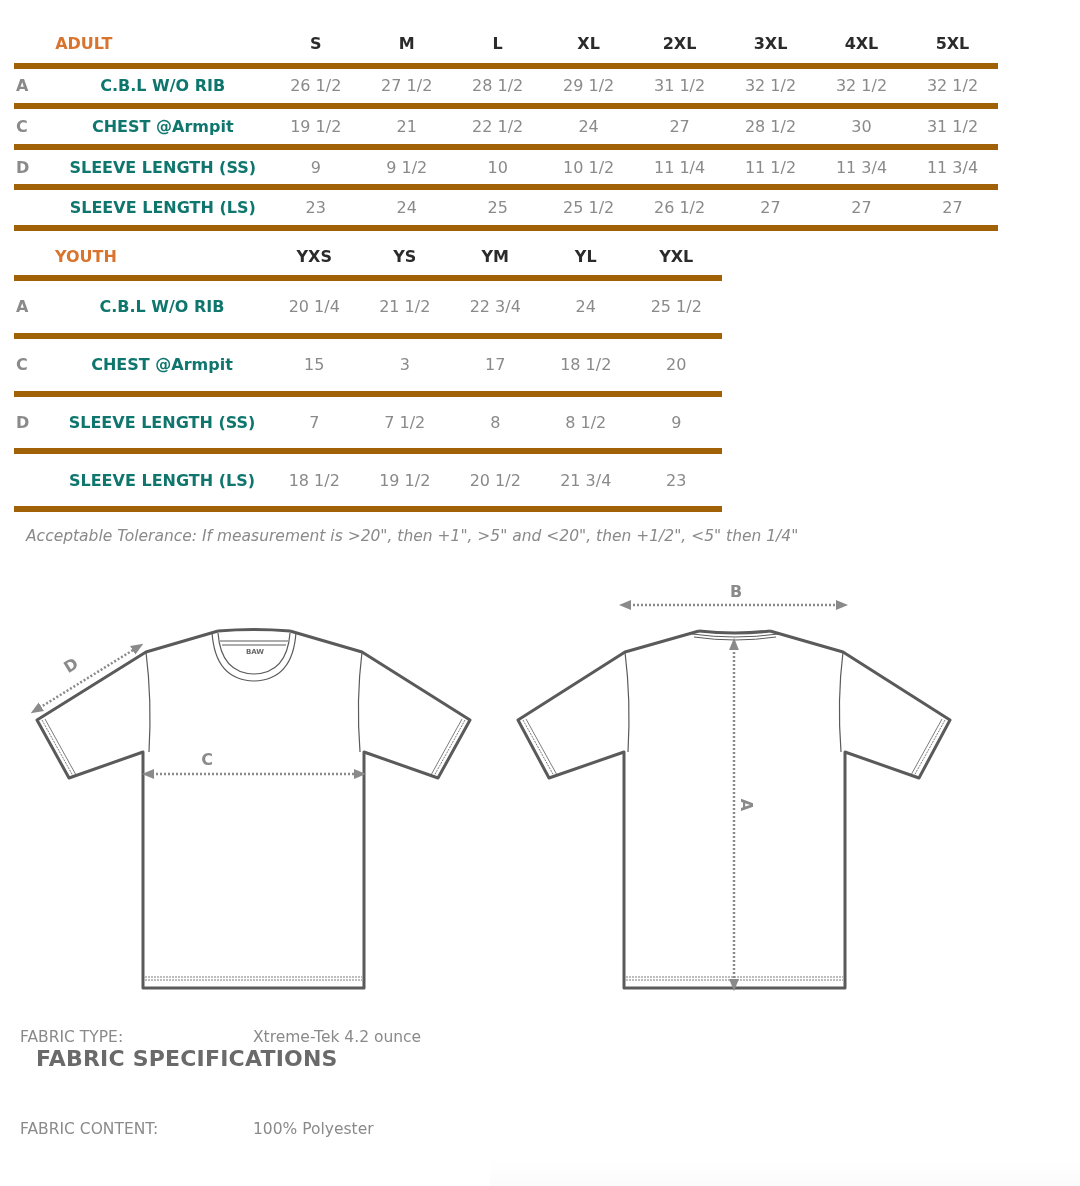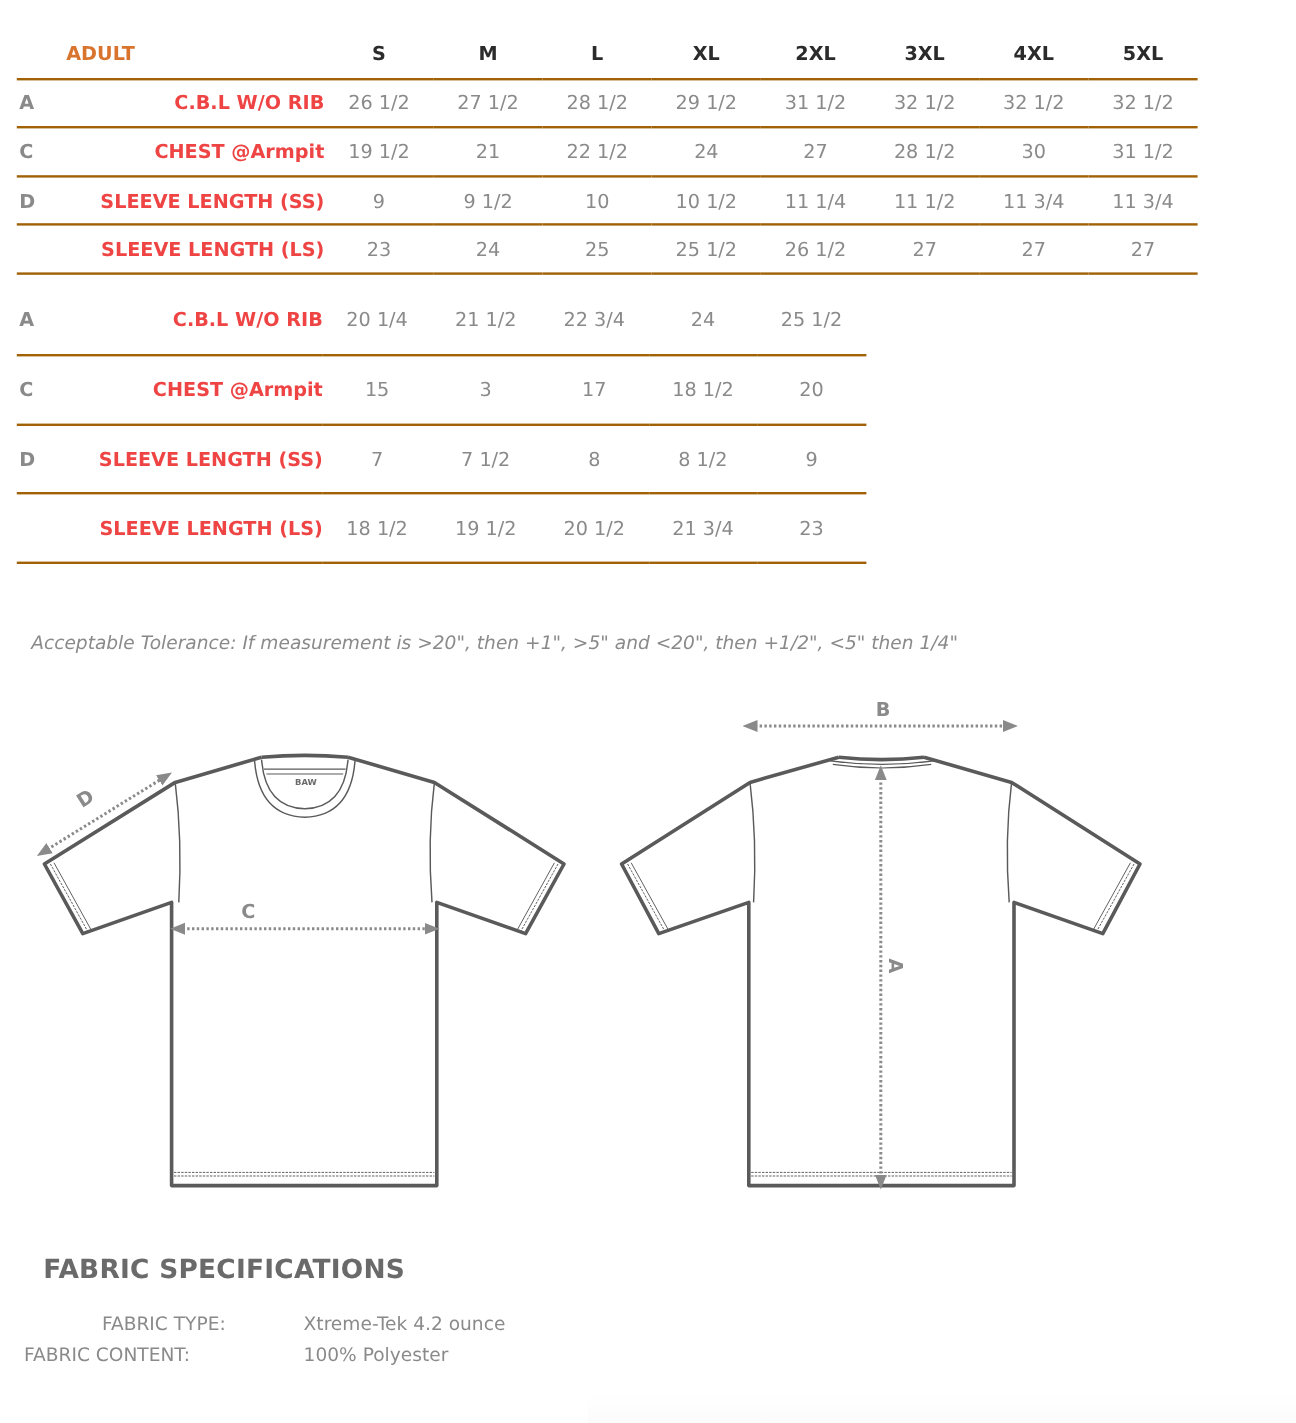--- a/index.html
+++ b/index.html
@@ -1,38 +1,38 @@
 <!DOCTYPE html>
 <html><head>
 <meta charset="utf-8">
 <style>
   html, body { margin: 0; padding: 0; background: #ffffff; }
   body { width: 1080px; height: 1186px; position: relative; overflow: hidden;
          font-family: "DejaVu Sans", "Liberation Sans", sans-serif; color: #333; }
   .size-table { position: absolute; left: 14px; border-collapse: collapse; table-layout: fixed; }
   .size-table td, .size-table th { padding: 0; text-align: center; font-size: 16px; color: #8a8a8a; font-weight: normal; }
-  .size-table tr { border-bottom: 2px solid #a16207; }
+  .size-table tr { border-bottom: 6px solid #a16207; }
   .size-table th.size-head { font-weight: bold; color: #2b2b2b; font-size: 16px; }
   .size-table .group-title { text-align: left; font-weight: bold; color: #d9742f; font-size: 16px; }
   .size-table .letter { text-align: left; padding-left: 2px; font-weight: bold; color: #8a8a8a; font-size: 16px; }
-  .size-table .label { text-align: right; font-weight: bold; color: #ef4444; font-size: 16px; white-space: nowrap; }
+  .size-table .label { text-align: center; font-weight: bold; color: #0f766e; font-size: 16px; white-space: nowrap; }
   #adult-table { top: 25px; width: 984px; }
   #adult-table tr { height: 40.6px; }
   #youth-table { top: 238px; width: 706px; }
   #youth-table tr.head-row { height: 40px; }
   #youth-table tr.body-row { height: 57.8px; }
   .col-letter { width: 41px; }
   .col-label { width: 214px; }
   .col-size { width: 90.5px; }
   #tolerance { position: absolute; left: 14px; top: 527px; font-size: 15.5px; font-style: italic; color: #8a8a8a; white-space: nowrap; margin-left: 12px; }
   #diagram { position: absolute; left: 0; top: 560px; }
   #fabric-title { position: absolute; left: 36px; top: 1046px; font-size: 22px; font-weight: bold; color: #6a6a6a; letter-spacing: 0.2px; }
   .fabric-row { position: absolute; left: 20px; font-size: 15.5px; color: #8a8a8a; }
   .fabric-row .k { display: inline-block; width: 233px; }
-  #fabric-row-0 { top: 1094px; text-align: center; }
+  #fabric-row-0 { top: 1028px; }
   #fabric-row-1 { top: 1120px; }
   #bottom-shade { position: absolute; left: 490px; top: 1160px; width: 590px; height: 26px;
                   background: linear-gradient(to bottom, #ffffff, #fbfbfb); }
 </style>
 </head>
 <body>
 
 <table id="adult-table" class="size-table">
   <colgroup>
     <col class="col-letter">
@@ -114,20 +114,29 @@
   <colgroup>
     <col class="col-letter">
       <col class="col-label">
     <col class="col-size">
       <col class="col-size">
       <col class="col-size">
       <col class="col-size">
       <col class="col-size">
   </colgroup>
   <tbody>
+      <tr class="head-row">
+    <th></th>
+    <th class="group-title">YOUTH</th>
+    <th class="size-head">YXS</th>
+    <th class="size-head">YS</th>
+    <th class="size-head">YM</th>
+    <th class="size-head">YL</th>
+    <th class="size-head">YXL</th>
+  </tr>
   <tr class="body-row">
     <td class="letter">A</td>
     <td class="label">C.B.L W/O RIB</td>
     <td>20 1/4</td>
     <td>21 1/2</td>
     <td>22 3/4</td>
     <td>24</td>
     <td>25 1/2</td>
   </tr>
   <tr class="body-row">

